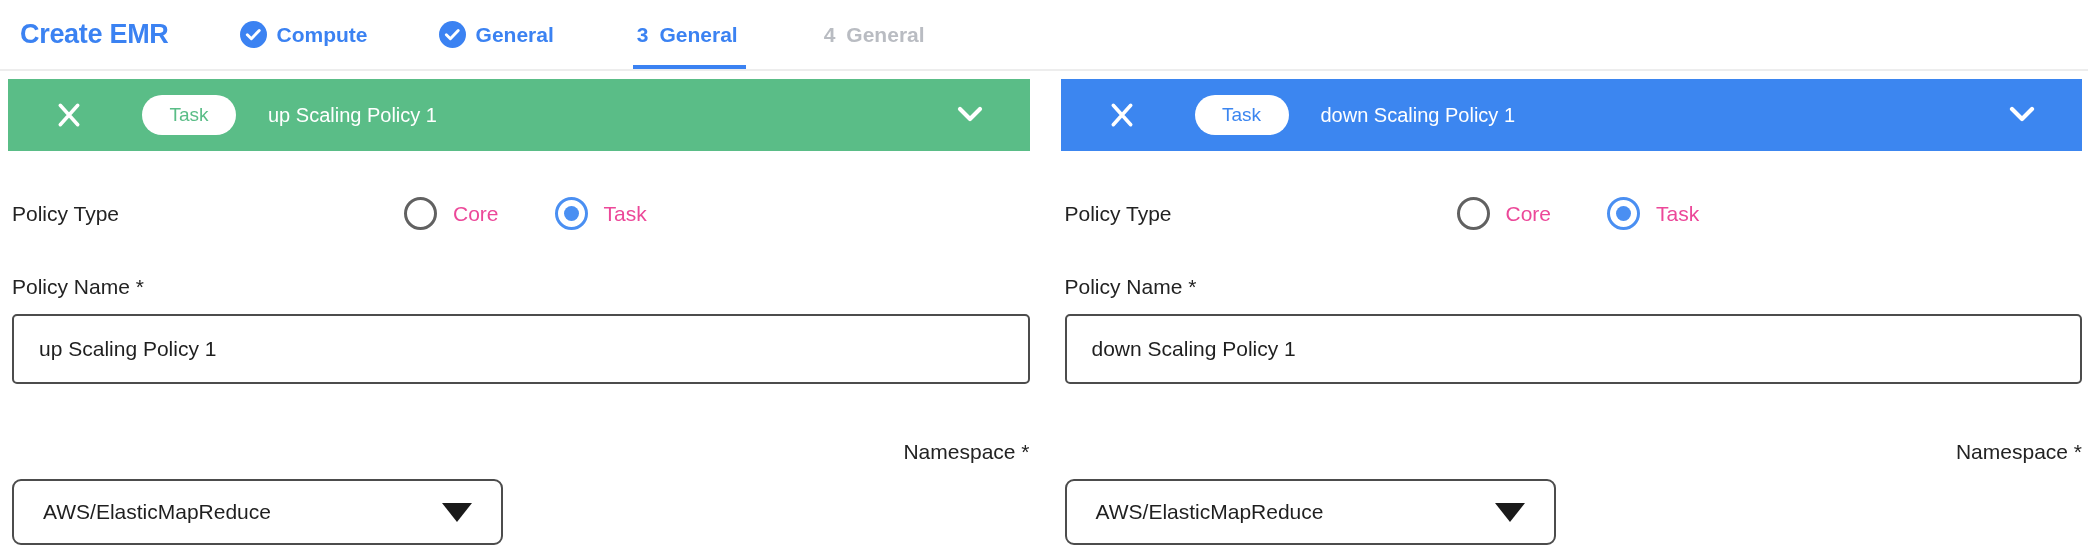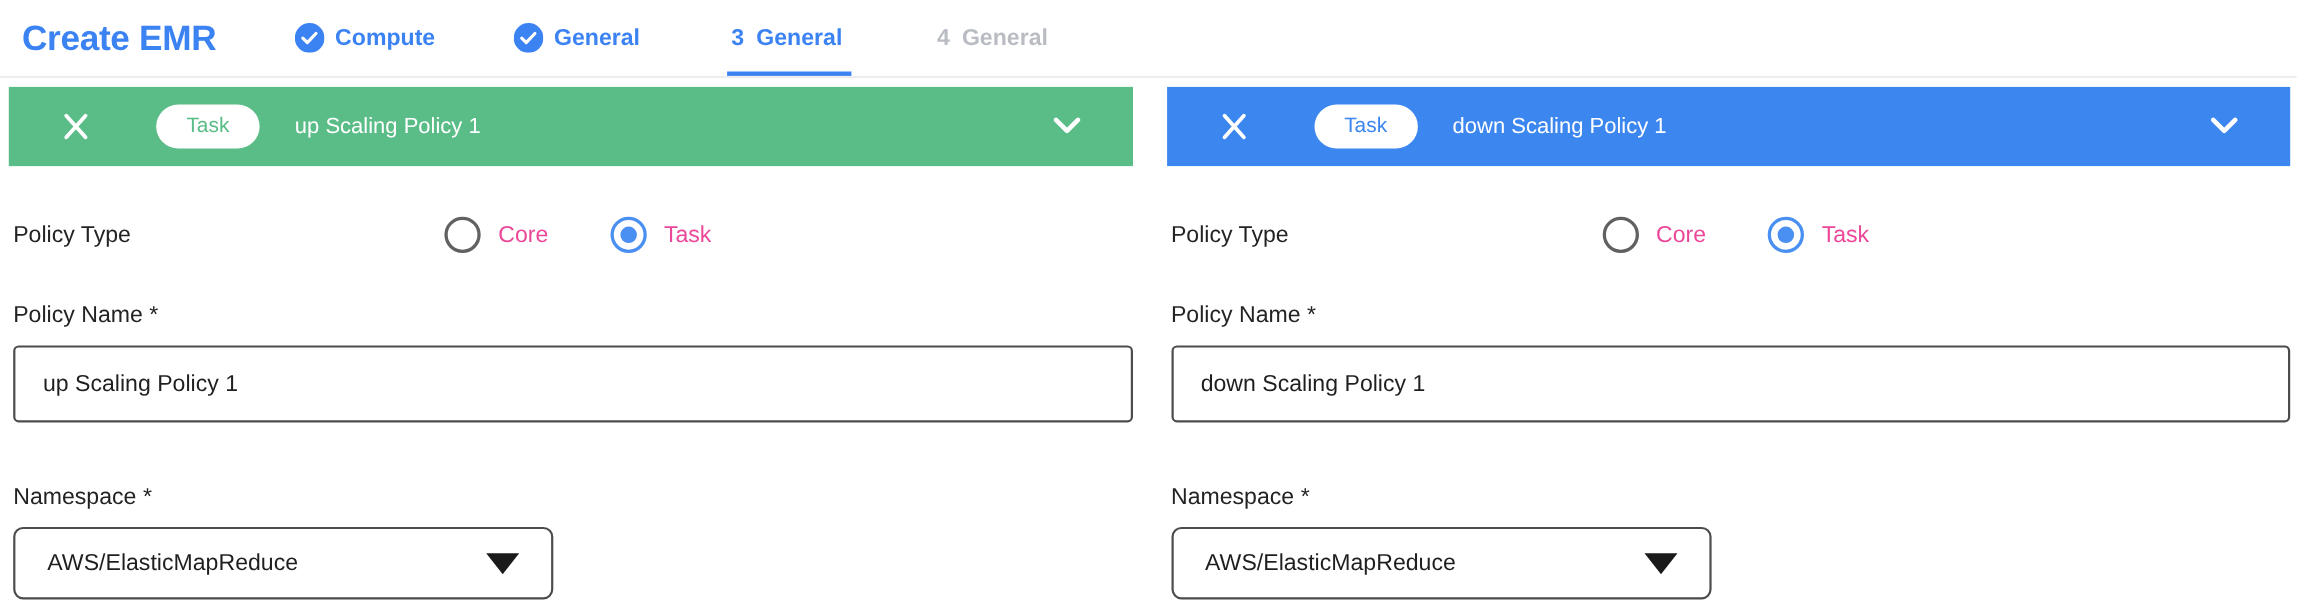--- a/index.html
+++ b/index.html
@@ -1,21 +1,21 @@
 <!DOCTYPE html>
 <html style="--blue: #3b82f2; --inactive: #b9bcc2; --radio-blue: #4a8ff2;"><head>
 <meta charset="utf-8">
 <style>
   * { margin:0; padding:0; box-sizing:border-box; }
   html,body { width:2088px; height:548px; background:#fff; overflow:hidden;
               font-family:"Liberation Sans", sans-serif; }
 
   
   .header { height:71px; display:flex; align-items:center; border-bottom:2px solid #ededed; background:#fff; }
-  .app-title { margin-left:20px; font-size:32px; font-weight:700; color:var(--blue); letter-spacing:-0.3px; }
+  .app-title { margin-left:20px; font-size:27px; font-weight:700; color:var(--blue); letter-spacing:-0.3px; }
   .step { height:100%; display:flex; align-items:center; position:relative; font-size:21px; font-weight:600; cursor:pointer; }
   .step .check-wrap { width:27px; height:27px; margin-right:10px; display:flex; }
   .step .num { margin-right:11px; }
   .step.done   { color:var(--blue); margin-left:71px; }
   .step.active { color:var(--blue); margin-left:83px; }
   .step.todo   { color:var(--inactive); margin-left:86px; }
   .step.active::after { content:""; position:absolute; left:-4px; right:-8px; bottom:0; height:4px; background:var(--blue); }
 
   
   .main { display:flex; gap:31px; padding:8px 6px 0 8px; }
@@ -37,21 +37,21 @@
   .radio-circle { width:33px; height:33px; border-radius:50%; border:3px solid #616161; background:#fff;
                   display:flex; align-items:center; justify-content:center; }
   .radio-opt.selected .radio-circle { border-color:var(--radio-blue); }
   .radio-dot { width:15px; height:15px; border-radius:50%; background:transparent; }
   .radio-opt.selected .radio-dot { background:var(--radio-blue); }
   .radio-lbl { margin-left:16px; font-size:21px; color:#ec4899; }
 
   .lbl-name { display:block; margin-top:45px; }
   .text-input { margin-top:15px; width:100%; height:70px; border:2px solid #4c4c4c; border-radius:5px;
                 font-size:21px; color:#1f1f1f; padding-left:25px; font-family:inherit; background:#fff; }
-  .lbl-ns { display:block; margin-top:56px; }
+  .lbl-ns { display:block; margin-top:56px;text-align:right; }
   .select-box { margin-top:15px; width:491px; height:66px; border:2px solid #4c4c4c; border-radius:9px;
                 display:flex; align-items:center; justify-content:space-between; padding:0 29px; cursor:pointer; background:#fff; }
   .select-value { font-size:21px; color:#1f1f1f; }
   .tri-down { width:0; height:0; border-left:15px solid transparent; border-right:15px solid transparent;
               border-top:19px solid #1a1a1a; }
   svg { display:block; }
 </style>
 </head>
 <body>
 

